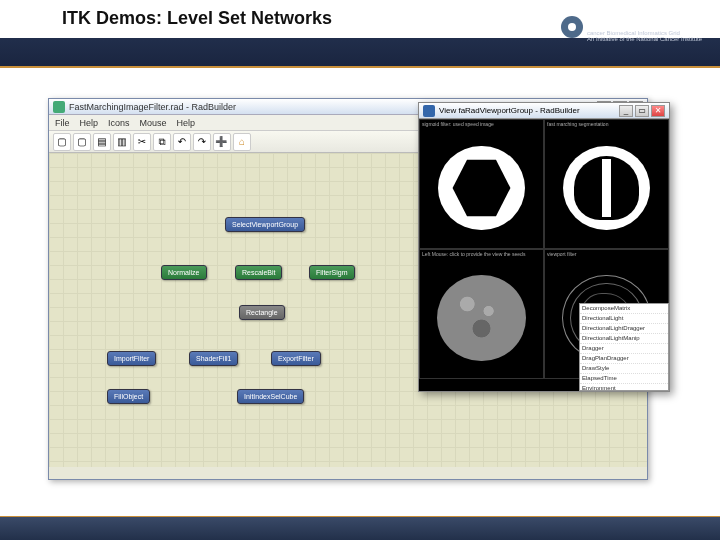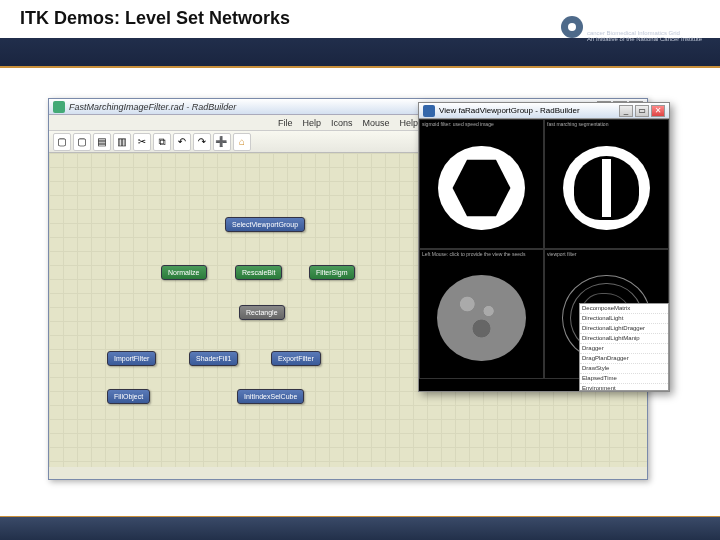--- a/index.html
+++ b/index.html
@@ -3,37 +3,37 @@
 <meta charset="utf-8">
 <style>
 * { box-sizing: border-box; margin: 0; padding: 0; }
 body { width: 720px; height: 540px; font-family: Arial, sans-serif; background: #fff; overflow: hidden; position: relative; }
 
 .hdr { background: linear-gradient(#2a3a5a, #1a2540); height: 68px; padding: 8px 20px; color: #fff; border-bottom: 2px solid #c98f3a; position: relative; }
 .hdr-title { font-size: 18px; font-weight: bold; color: #fff; }
 .hdr-title .dark { color: #111; background: #fff; padding: 0; }
 .hdr-sub { font-size: 13px; color: #ddd; margin-top: 2px; }
 .hdr::before { content: ''; position: absolute; left: 0; right: 0; top: 0; height: 38px; background: #fff; z-index: 0; }
-.hdr > * { position: relative; z-index: 1; }
+.hdr > * { position: relative; z-index: 1; margin-left: 42px; }
 .logo { position: absolute; right: 18px; top: 12px; display: flex; align-items: center; gap: 4px; }
 .logo-dot { width: 22px; height: 22px; background: #4e6a8a; border-radius: 50%; position: relative; }
 .logo-dot::after { content: ''; position: absolute; width: 8px; height: 8px; background: #fff; border-radius: 50%; top: 7px; left: 7px; }
 .logo-txt { font-size: 12px; color: #fff; }
 .logo-txt b { font-size: 16px; }
 .logo-sub { font-size: 6px; color: #c0c8d8; }
 
 .app { position: absolute; top: 98px; left: 48px; width: 600px; height: 382px; border: 1px solid #7a8aaa; background: #e8e8d8; box-shadow: 2px 2px 6px rgba(0,0,0,.3); }
-.titlebar { height: 16px; background: linear-gradient(#fff, #d4e0f0); display: flex; align-items: center; padding: 0 4px; font-size: 9px; border-bottom: 1px solid #aab; font-style: italic; }
+.titlebar { height: 16px; background: linear-gradient(#fff, #d4e0f0); display: flex; align-items: center; padding: 0 4px; font-size: 9px; border-bottom: 1px solid #aab; }
 .tb-icon { width: 12px; height: 12px; background: #4a7; border-radius: 2px; margin-right: 4px; }
 .tb-title { flex: 1; color: #333; }
 .tb-btns { display: flex; gap: 2px; }
 .tb-btn { width: 14px; height: 12px; background: linear-gradient(#eee,#ccc); border: 1px solid #999; font-size: 8px; text-align: center; line-height: 10px; }
 .tb-close { background: linear-gradient(#f88,#d44); color: #fff; }
 
-.menubar { height: 16px; background: #f0f0e8; display: flex; gap: 10px; padding: 0 6px; font-size: 9px; align-items: center; border-bottom: 1px solid #ccc; justify-content: center; }
+.menubar { height: 16px; background: #f0f0e8; display: flex; gap: 10px; padding: 0 6px; font-size: 9px; align-items: center; border-bottom: 1px solid #ccc; }
 .menubar span { color: #333; }
 
 .toolbar { height: 22px; background: linear-gradient(#f8f8f0,#e8e8e0); display: flex; gap: 2px; padding: 2px 4px; border-bottom: 1px solid #bbb; align-items: center; }
 .tbtn { width: 18px; height: 18px; border: 1px solid #ccc; border-radius: 2px; background: #fff; display: flex; align-items: center; justify-content: center; font-size: 10px; }
 
 .canvas { position: relative; height: 314px; background: #e4e4c8; background-image: linear-gradient(#d8d8bc 1px, transparent 1px), linear-gradient(90deg, #d8d8bc 1px, transparent 1px); background-size: 14px 14px; }
 
 .node { position: absolute; padding: 3px 6px; font-size: 7px; color: #fff; border-radius: 3px; border: 1px solid #334; box-shadow: 1px 1px 2px rgba(0,0,0,.3); white-space: nowrap; }
 .n-blue { background: linear-gradient(#5a7ab8,#3a5a98); }
 .n-green { background: linear-gradient(#4a9a5a,#2a7a3a); }

